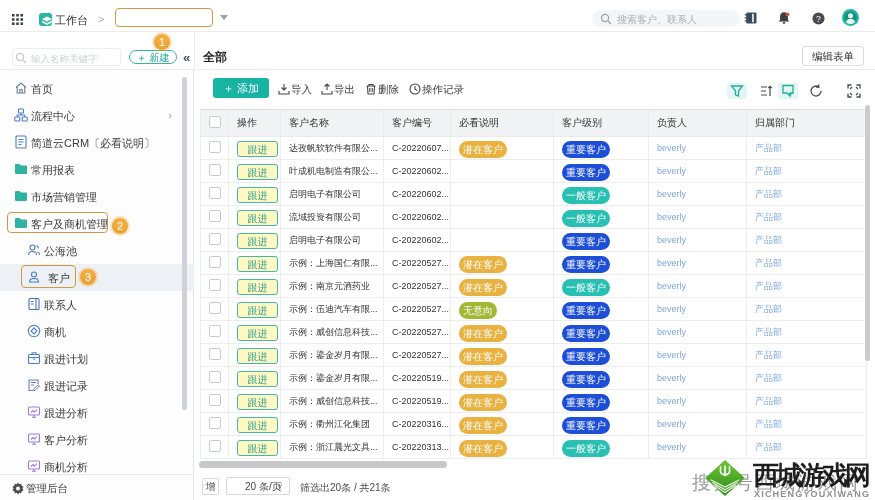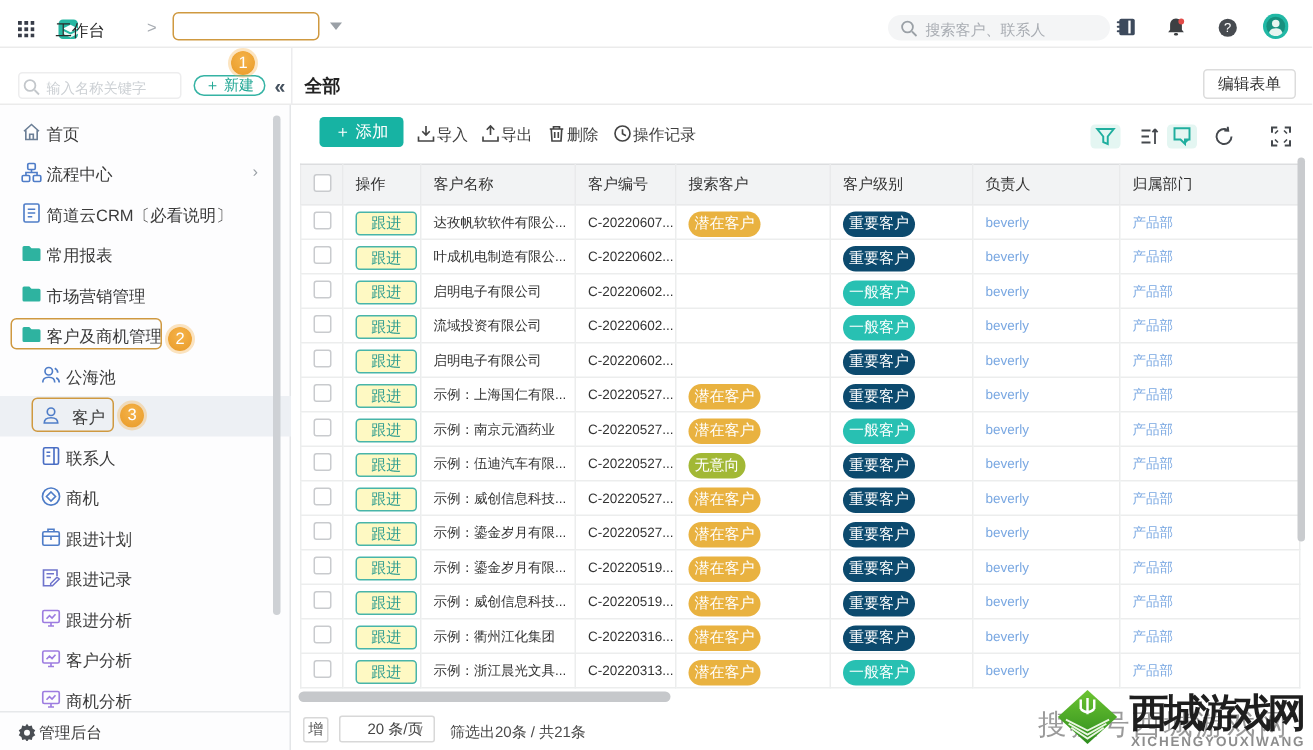--- a/index.html
+++ b/index.html
@@ -4,21 +4,21 @@
 <style>
 * { margin:0; padding:0; box-sizing:border-box; }
 html,body { width:875px; height:500px; overflow:hidden; }
 body { font-family:"Liberation Sans",sans-serif; position:relative; background:#fff; color:#333; font-size:12px; }
 
 
 #topbar { position:absolute; left:0; top:0; width:875px; height:32px; background:#fff; border-bottom:1px solid #ebebeb; }
 #grid9 { position:absolute; left:12px; top:14px; width:11px; height:11px; }
 #appicon { position:absolute; left:39px; top:13px; width:13px; height:13px; border-radius:3px; background:#27b7a2; }
 #appicon svg { position:absolute; left:1.5px; top:1.5px; }
-#t-workbench { position:absolute; left:37px; top:13px; font-size:11px; color:#2b2b2b;text-align:center; }
+#t-workbench { position:absolute; left:55px; top:13px; font-size:11px; color:#2b2b2b;text-align:center; }
 #t-gt { position:absolute; left:98px; top:13px; color:#a8adb3; font-size:11px; }
 #crmbox { position:absolute; left:115px; top:8px; width:98px; height:19px; border:1px solid #cf9940; border-radius:4px; }
 #crmbox span { position:absolute; left:6px; top:3px; font-size:11px; color:#2b2b2b; white-space:nowrap; letter-spacing:-0.4px;margin-top:20px; }
 #caret { position:absolute; left:220px; top:15px; width:0; height:0; border-left:4px solid transparent; border-right:4px solid transparent; border-top:5px solid #9aa0a6; }
 #topsearch { position:absolute; left:592px; top:10px; width:148px; height:17px; background:#f4f5f6; border-radius:9px; }
 #topsearch .ph { position:absolute; left:25px; top:3px; color:#a9adb3; font-size:10px; }
 #topsearch svg { position:absolute; left:8px; top:3px; }
 .topico { position:absolute; top:9px; }
 
 
@@ -58,21 +58,21 @@
 
 #tbl { position:absolute; left:200px; top:109px; width:666px; border-collapse:collapse; table-layout:fixed; }
 #tbl th { height:27px; background:#f2f3f4; border:1px solid #e9eaeb; border-top:1px solid #dcdddf; font-weight:normal; font-size:10px; color:#333; text-align:left; padding:0 0 0 8px; }
 #tbl td { height:23px; border:1px solid #eceded; font-size:9px; color:#333; padding:0 0 0 8px; white-space:nowrap; overflow:hidden; background:#fff; }
 #tbl .cb { padding:0; text-align:center; }
 #tbl .cb span { display:inline-block; width:12px; height:12px; border:1px solid #c9cbce; border-radius:2px; background:#fff; }
 .fup { display:inline-block; width:41px; height:16px; border:1px solid #48b5a9; border-radius:3px; color:#2f9d90; font-size:10px; text-align:center; line-height:15px; background:#fef9c3; position:relative; top:1px; }
 .tag { display:inline-block; height:17px; border-radius:9px; color:#fff; font-size:10px; line-height:17px; padding:0 4px; position:relative; top:1px; }
 .tag.amber { background:#e9b240; }
 .tag.olive { background:#a2b835;text-align:center; }
-.tag.red { background:#0c4a6e; }
+.tag.red { background:#1d4ed8; }
 .tag.teal { background:#28c0b2; }
 .lnk { color:#7aa8e2; }
 
 
 #vscroll { position:absolute; left:865px; top:105px; width:5px; height:256px; background:#c9cbce; border-radius:3px; }
 #hscroll { position:absolute; left:199px; top:461px; width:248px; height:7px; background:#c6c8cb; border-radius:4px; }
 
 
 #pg-add { position:absolute; left:202px; top:478px; width:17px; height:17px; border:1px solid #d8d8d8; border-radius:2px; text-align:center; line-height:16px; font-size:10px; color:#555; }
 #pg-size { position:absolute; left:226px; top:477px; width:64px; height:18px; border:1px solid #d8d8d8; border-radius:2px; font-size:10px; color:#444; line-height:17px; padding-left:18px; }
@@ -339,21 +339,21 @@
       <col style="width:95px">
       <col style="width:98px">
       <col style="width:120px">
     </colgroup>
 <tbody>
       <tr>
         <th class="cb"><span></span></th>
         <th>操作</th>
         <th>客户名称</th>
         <th>客户编号</th>
-        <th>搜索客户</th>
+        <th>必看说明</th>
         <th>客户级别</th>
         <th>负责人</th>
         <th>归属部门</th>
       </tr>
 <tr>
         <td class="cb"><span></span></td>
         <td><span class="fup">跟进</span></td>
         <td>达孜帆软软件有限公...</td>
         <td>C-20220607...</td>
         <td><span class="tag amber">潜在客户</span></td>

